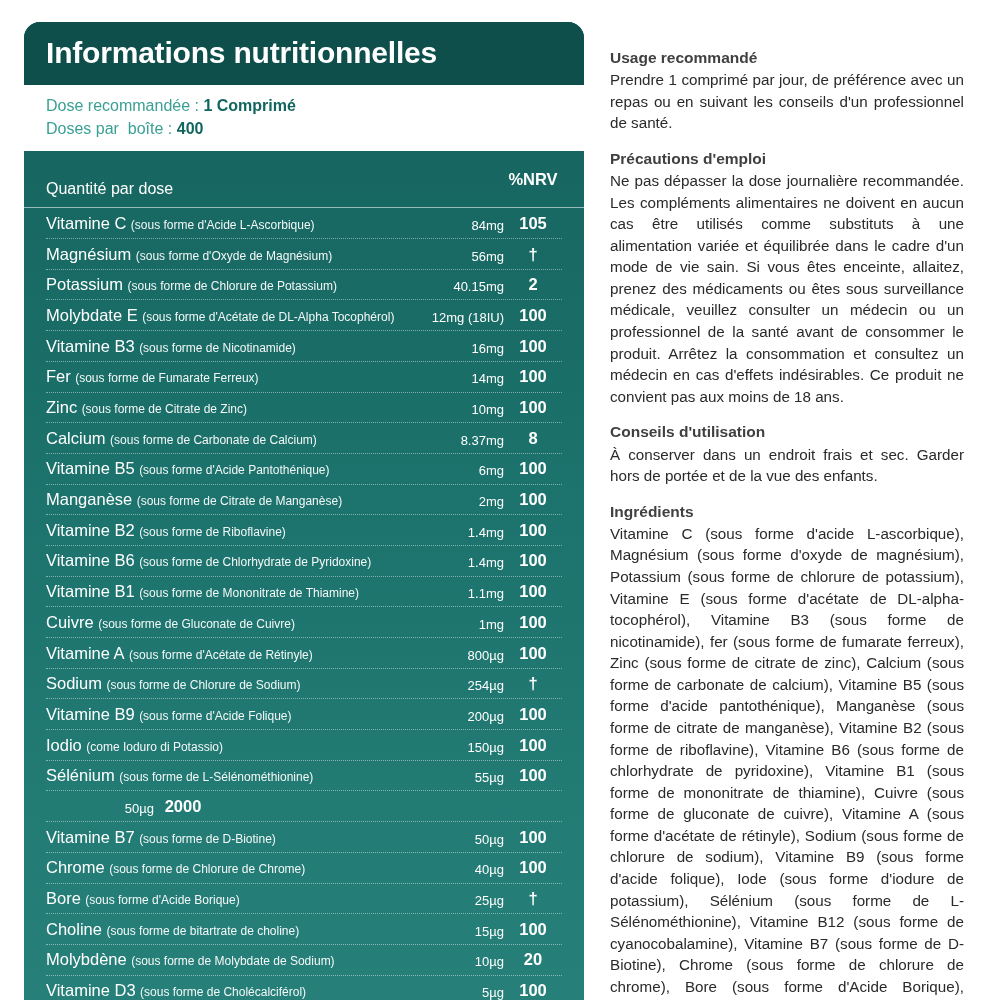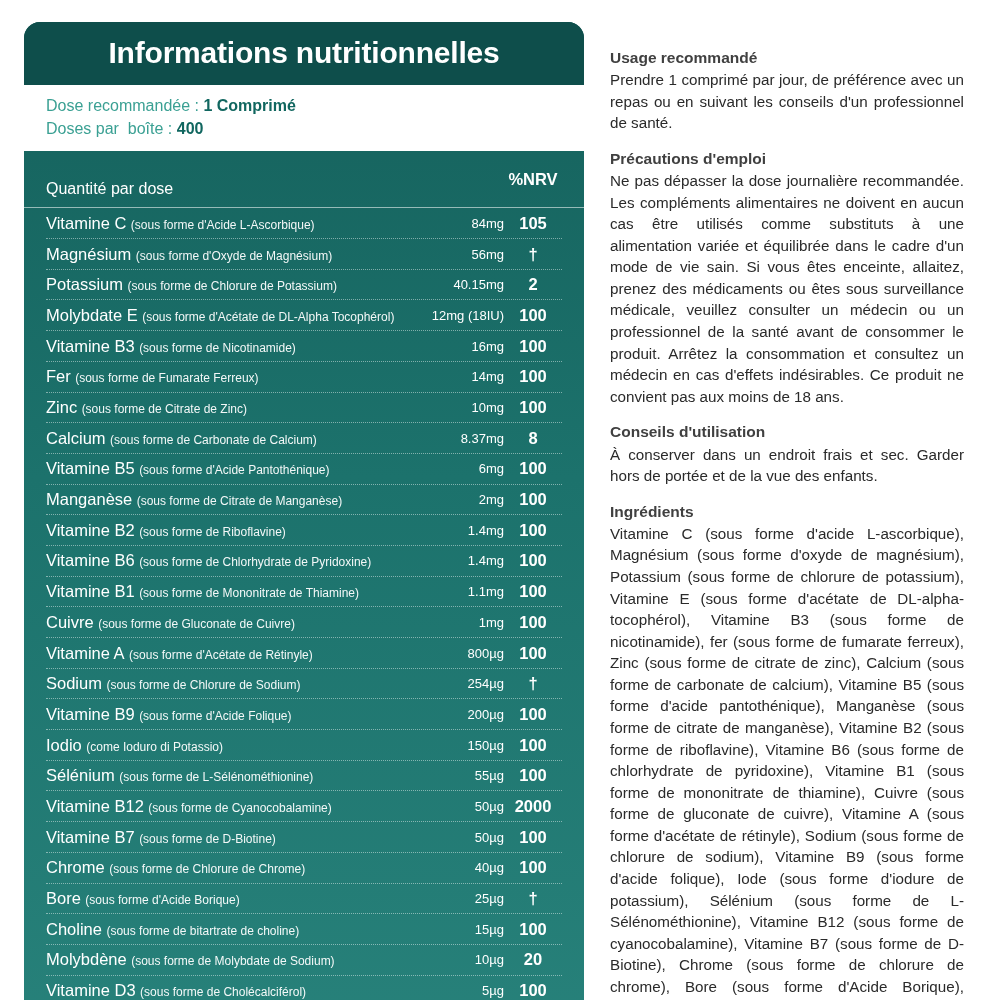--- a/index.html
+++ b/index.html
@@ -22,21 +22,20 @@
     flex:0 0 560px;
     border-radius:16px;
     overflow:hidden;
     background:linear-gradient(180deg,#15615c 0%,#1c726c 45%,#27817a 100%);
     display:flex;flex-direction:column;
     align-self:flex-start;
   }
   .card-head{
     background:#0e4e4b;
     padding:14px 22px 16px 22px;
-    text-align:center;
   }
   .card-head h1{
     margin:0;
     color:#ffffff;
     font-size:30px;
     font-weight:700;
     letter-spacing:-0.2px;
     line-height:1.1;
   }
   .dose-band{
@@ -59,21 +58,21 @@
     color:#ffffff;
     font-size:16px;
   }
   .thead .c-name{flex:1;margin-top:20px;}
   .thead .c-amt{width:108px;}
   .thead .c-nrv{width:58px;text-align:center;}
 
   .rows{padding:0 22px;}
   .row{
     display:flex;
-    align-items:center;
+    align-items:flex-end;
     padding:5.5px 0 5.2px 0;
     border-bottom:1px dotted rgba(255,255,255,.45);
     color:#ffffff;
   }
   .row:last-child{border-bottom:1px dotted rgba(255,255,255,.45);}
   .c-name{flex:1;min-width:0;}
   .nut{font-size:16.5px;font-weight:400;}
   .form{font-size:12px;opacity:.95;}
   .c-amt{
     width:108px;text-align:right;
@@ -221,21 +220,20 @@
           <div class="c-name"><span class="nut">Iodio</span> <span class="form">(come Ioduro di Potassio)</span></div>
           <div class="c-amt">150µg</div>
           <div class="c-nrv">100</div>
         </div>
         <div class="row">
           <div class="c-name"><span class="nut">Sélénium</span> <span class="form">(sous forme de L-Sélénométhionine)</span></div>
           <div class="c-amt">55µg</div>
           <div class="c-nrv">100</div>
         </div>
         <div class="row">
-          <div class="c-name"><span class="nut">Vitamine B12</span> <span class="form">(sous forme de Cyanocobalamine)</span></div>
           <div class="c-amt">50µg</div>
           <div class="c-nrv">2000</div>
         </div>
         <div class="row">
           <div class="c-name"><span class="nut">Vitamine B7</span> <span class="form">(sous forme de D-Biotine)</span></div>
           <div class="c-amt">50µg</div>
           <div class="c-nrv">100</div>
         </div>
         <div class="row">
           <div class="c-name"><span class="nut">Chrome</span> <span class="form">(sous forme de Chlorure de Chrome)</span></div>

